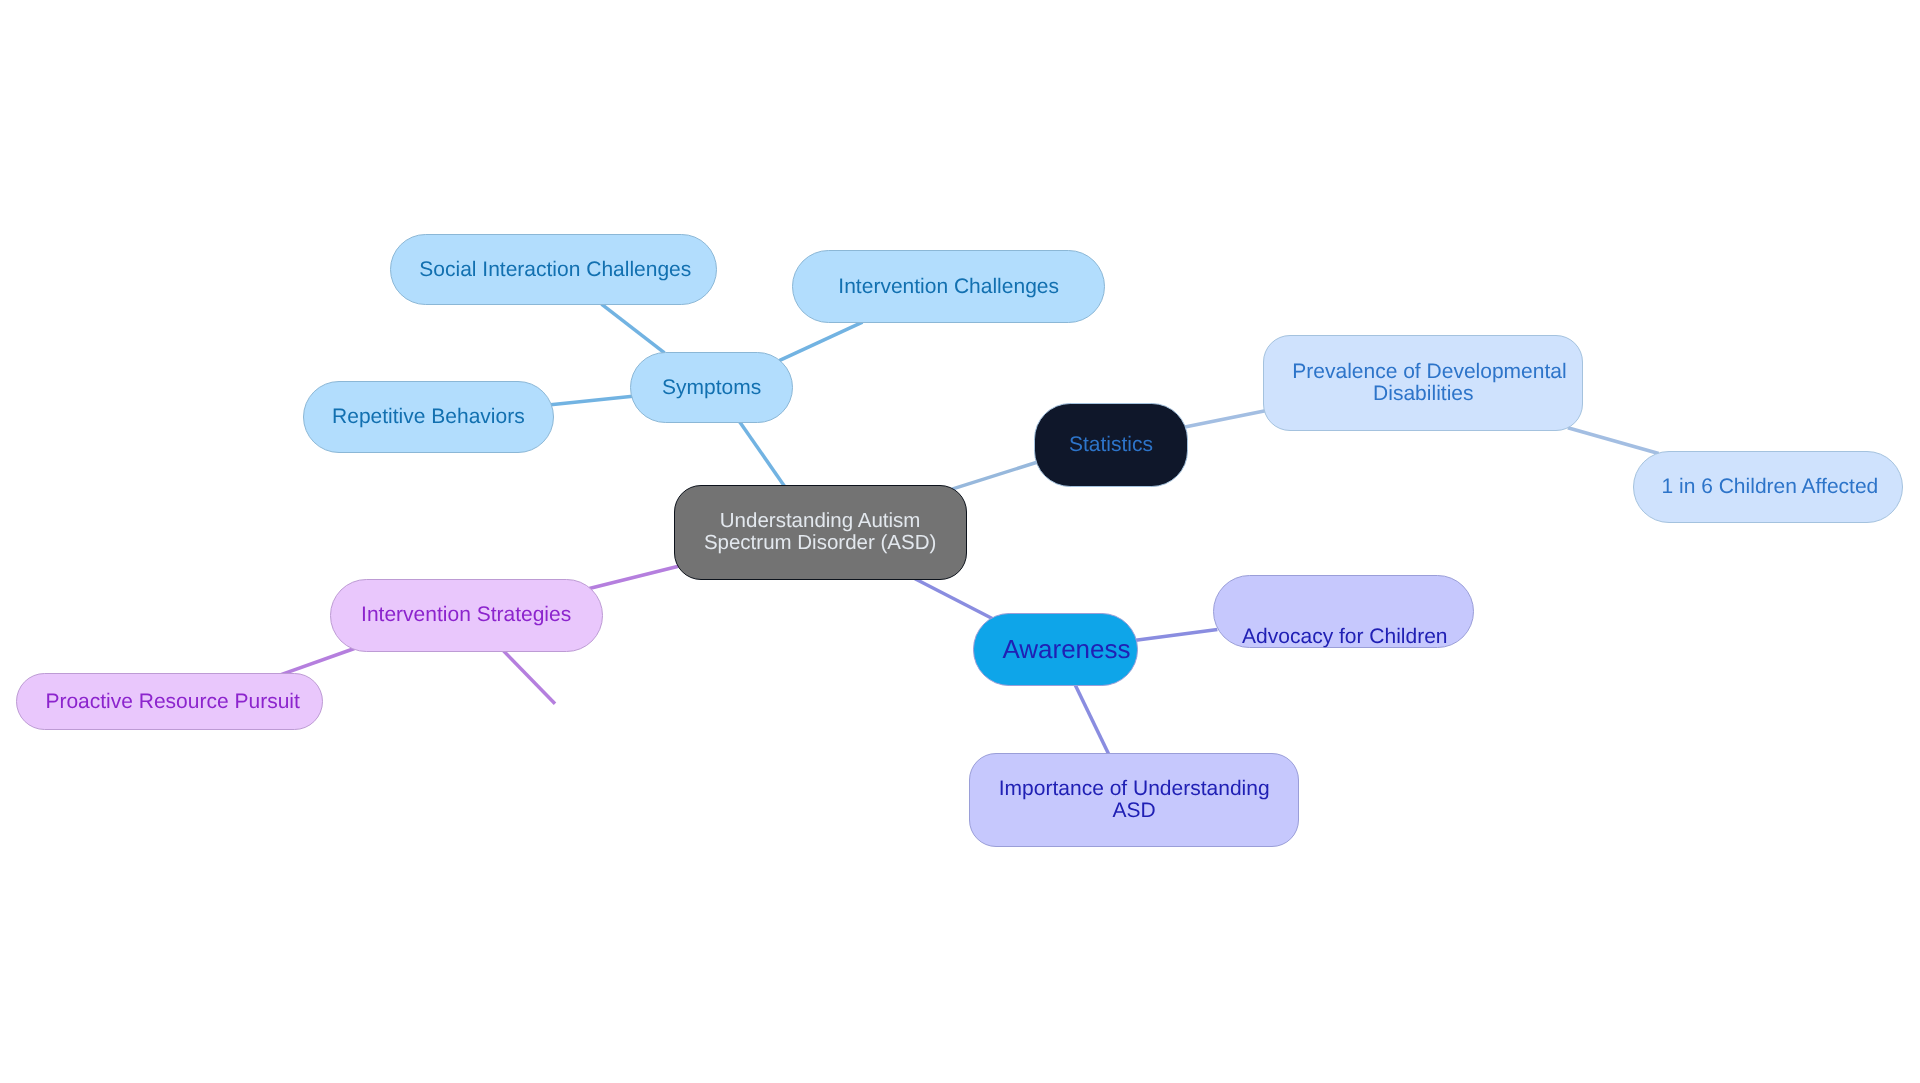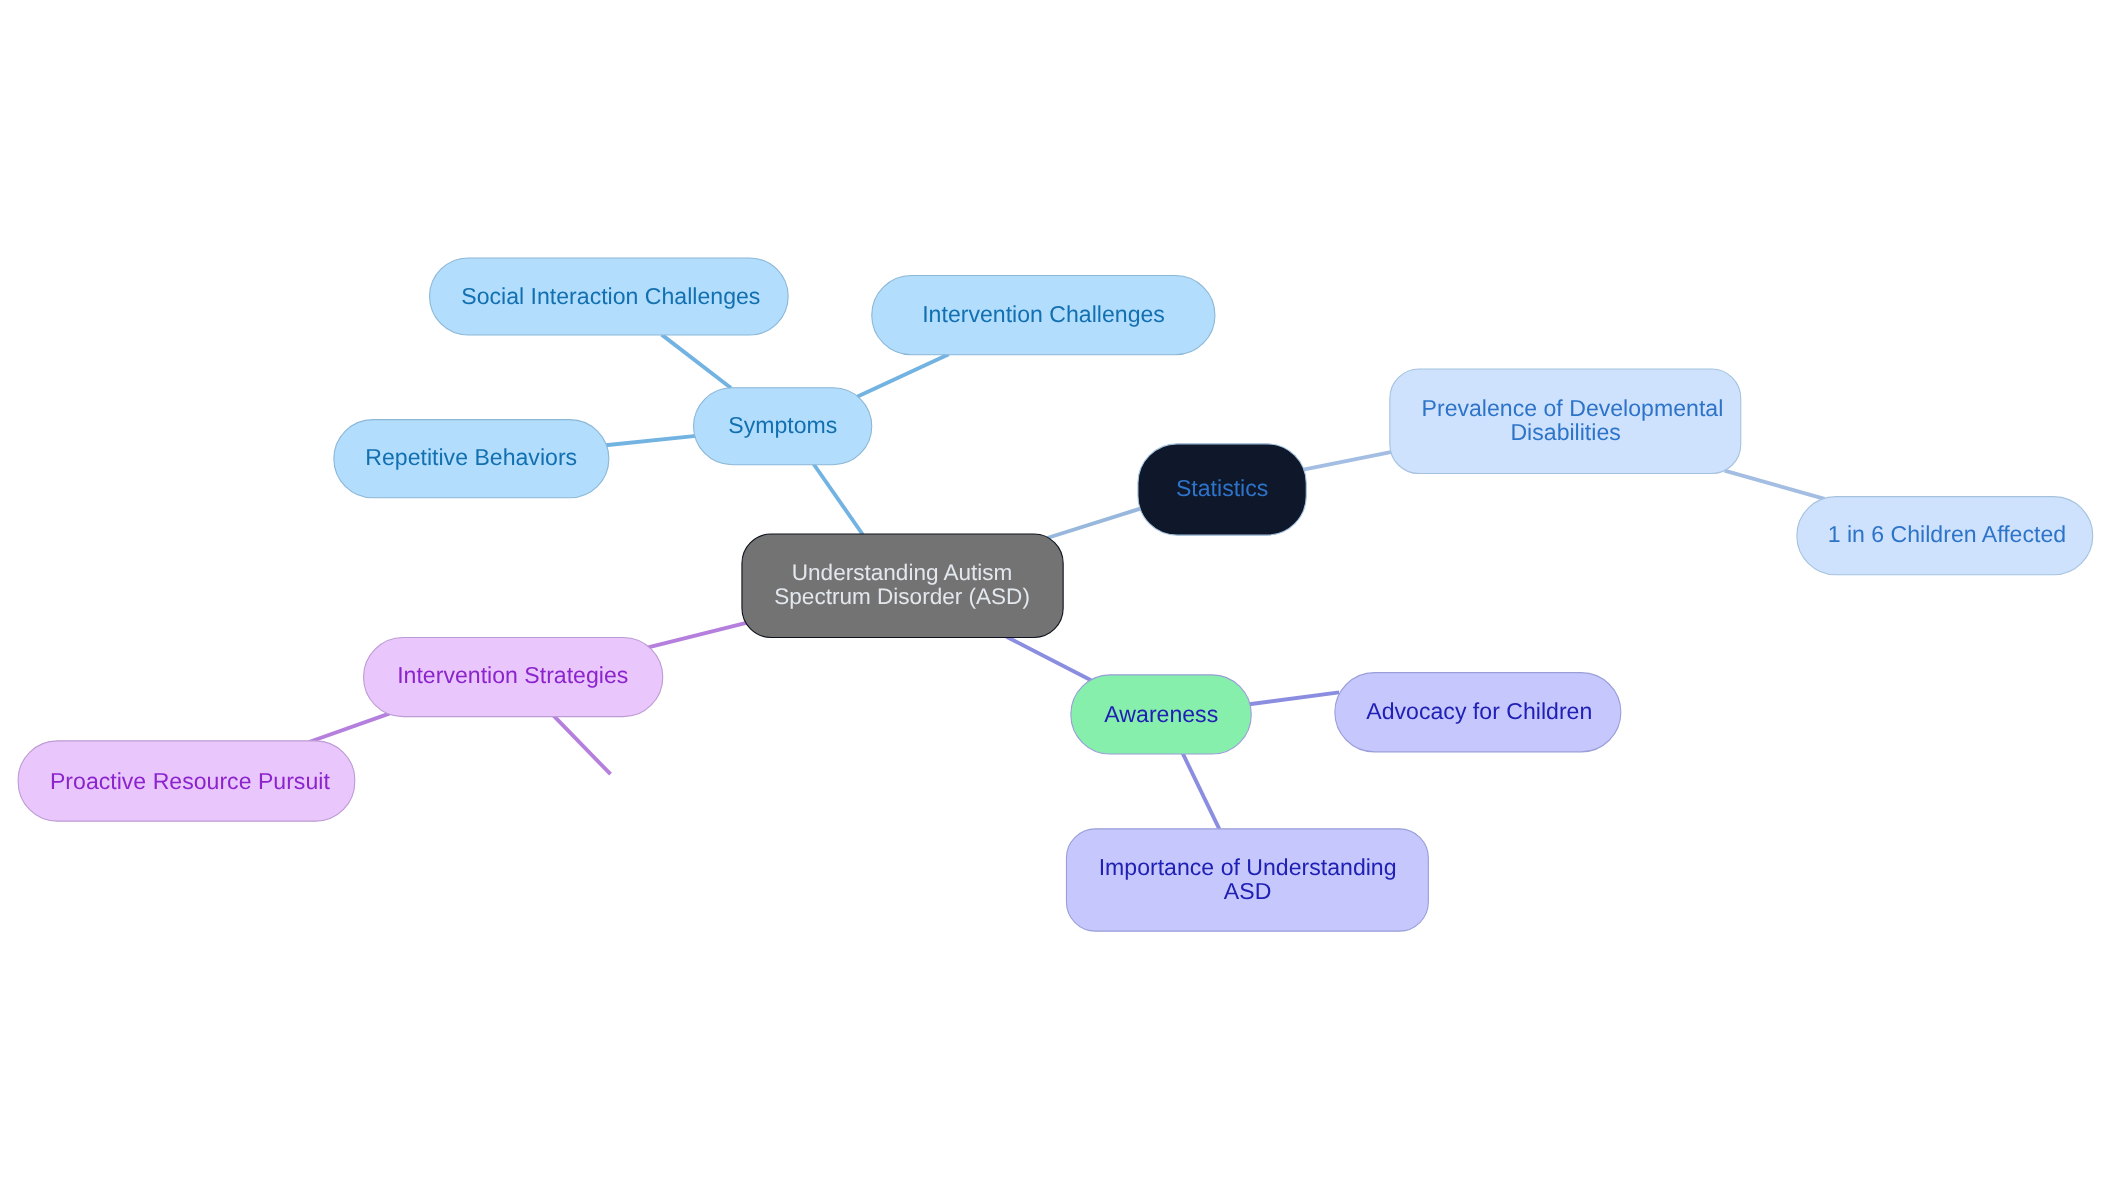--- a/index.html
+++ b/index.html
@@ -63,34 +63,34 @@
   </div>
 
   <div class="node" style="left: 1263.3px; top: 335px; width: 320px; height: 95.8px; border-radius: 27px; background: rgb(207, 226, 253); border-color: rgb(164, 194, 222); color: rgb(45, 116, 201); font-size: 21px; line-height: 21.5px;">
     <span class="lbl">Prevalence of Developmental<br>Disabilities</span>
   </div>
 
   <div class="node" style="left: 1632.5px; top: 450.9px; width: 270.3px; height: 72.2px; border-radius: 36.1px; background: rgb(207, 226, 253); border-color: rgb(164, 194, 222); color: rgb(45, 116, 201); font-size: 21px; line-height: 21.5px;">
     <span class="lbl">1 in 6 Children Affected</span>
   </div>
 
-  <div class="node" style="left: 973.4px; top: 613.4px; width: 164.7px; height: 72.3px; border-radius: 36.2px; background: #86efac; border-color: rgb(154, 158, 216); color: rgb(32, 32, 180); font-size: 21px; line-height: 21.5px;">
+  <div class="node" style="left: 973.4px; top: 613.4px; width: 164.7px; height: 72.3px; border-radius: 36.2px; background: #0ea5e9; border-color: rgb(154, 158, 216); color: rgb(32, 32, 180); font-size: 26px; line-height: 21.5px;">
     <span class="lbl">Awareness</span>
   </div>
 
-  <div class="node" style="left: 1213.1px; top: 611px; width: 260.9px; height: 73.2px; border-radius: 36.6px; background: rgb(198, 200, 253); border-color: rgb(154, 158, 216); color: rgb(32, 32, 180); font-size: 21px; line-height: 21.5px;">
+  <div class="node" style="left: 1213.1px; top: 575px; width: 260.9px; height: 73.2px; border-radius: 36.6px; background: rgb(198, 200, 253); border-color: rgb(154, 158, 216); color: rgb(32, 32, 180); font-size: 21px; line-height: 21.5px; align-items: flex-end;">
     <span class="lbl">Advocacy for Children</span>
   </div>
 
   <div class="node" style="left: 969.3px; top: 752.6px; width: 329.8px; height: 94.1px; border-radius: 27px; background: rgb(198, 200, 253); border-color: rgb(154, 158, 216); color: rgb(32, 32, 180); font-size: 21px; line-height: 21.5px;">
     <span class="lbl">Importance of Understanding<br>ASD</span>
   </div>
 
   <div class="node" style="left: 329.5px; top: 578.9px; width: 273.3px; height: 72.7px; border-radius: 36.4px; background: rgb(233, 199, 252); border-color: rgb(189, 155, 212); color: rgb(140, 36, 205); font-size: 21px; line-height: 21.5px;">
     <span class="lbl">Intervention Strategies</span>
   </div>
 
-  <div class="node" style="left: 16.4px; top: 673.4px; width: 307.1px; height: 74px; border-radius: 36.1px; background: rgb(233, 199, 252); border-color: rgb(189, 155, 212); color: rgb(140, 36, 205); font-size: 21px; line-height: 21.5px;">
+  <div class="node" style="left: 16.4px; top: 673.4px; width: 307.1px; height: 57px; border-radius: 36.1px; background: rgb(233, 199, 252); border-color: rgb(189, 155, 212); color: rgb(140, 36, 205); font-size: 21px; line-height: 21.5px;">
     <span class="lbl">Proactive Resource Pursuit</span>
   </div>
 
 
 </div>
 
 </body></html>

